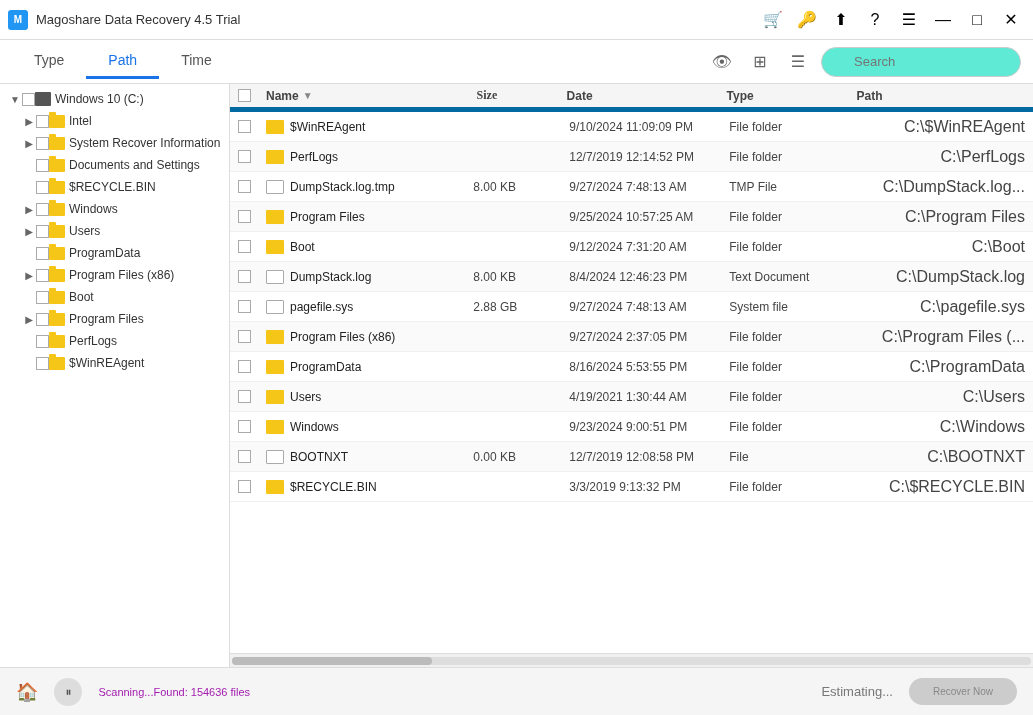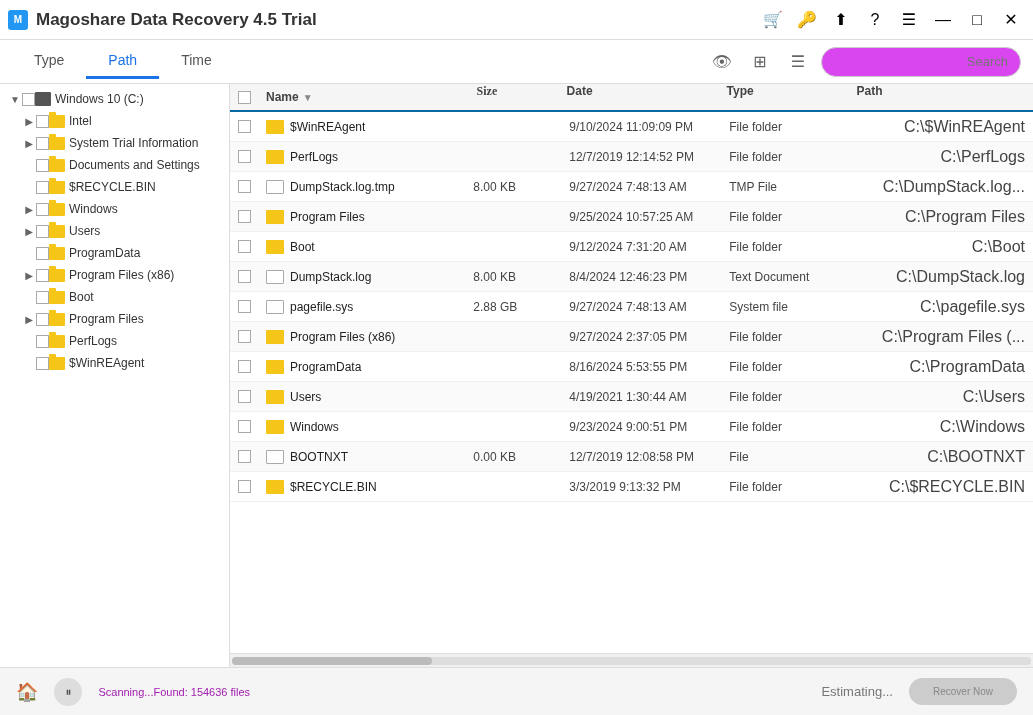--- a/index.html
+++ b/index.html
@@ -11,21 +11,21 @@
       height: 40px;
       display: flex;
       align-items: center;
       justify-content: space-between;
       padding: 0 8px;
       border-bottom: 1px solid #ddd;
       user-select: none;
     }
     .title-bar-left { display: flex; align-items: center; gap: 8px; }
     .app-logo { width: 20px; height: 20px; background: #2196f3; border-radius: 3px; display: flex; align-items: center; justify-content: center; color: #fff; font-size: 10px; font-weight: bold; }
-    .title-text { font-size: 17px; color: #333; font-weight: bold; }
+    .title-text { font-size: 13px; color: #333; }
     .title-bar-right { display: flex; align-items: center; gap: 6px; }
     .title-icon { width: 28px; height: 28px; display: flex; align-items: center; justify-content: center; cursor: pointer; border-radius: 3px; font-size: 16px; }
     .title-icon.cart { color: #e67e00; }
 
     
     .tab-bar {
       background: #fff;
       height: 44px;
       display: flex;
       align-items: center;
@@ -46,23 +46,22 @@
     .tab-actions { display: flex; align-items: center; gap: 8px; }
     .tab-icon-btn { width: 30px; height: 30px; display: flex; align-items: center; justify-content: center; cursor: pointer; color: #666; border-radius: 3px; font-size: 16px; }
     .search-box {
       width: 200px;
       height: 30px;
       border: 1px solid #ccc;
       border-radius: 15px;
       padding: 0 12px 0 32px;
       font-size: 13px;
       outline: none;
-      background: #d946ef;
+      background: #5eead4;
       position: relative;
-      text-align: right;
     }
     .search-wrapper { position: relative; display: flex; align-items: center; }
     .search-wrapper .search-icon-inner {
       position: absolute;
       left: 10px;
       color: #999;
       font-size: 14px;
       pointer-events: none;
     }
 
@@ -134,22 +133,23 @@
 
     
     .file-list {
       flex: 1;
       overflow: hidden;
       display: flex;
       flex-direction: column;
     }
     .file-list-header {
       display: flex;
+      align-items: center;
       background: #f5f5f5;
-      border-bottom: 2px solid #0369a1;
+      border-bottom: 5px solid #0369a1;
       height: 28px;
       padding: 0 8px;
       flex-shrink: 0;
     }
     .col-check { width: 28px; flex-shrink: 0; display: flex; align-items: center; }
     .col-name { flex: 2.5; min-width: 180px; display: flex; align-items: center; gap: 4px; }
     .col-size { width: 90px; flex-shrink: 0; font-family: Liberation Serif, serif; }
     .col-date { width: 160px; flex-shrink: 0; }
     .col-type { width: 130px; flex-shrink: 0; }
     .col-path { flex: 2; min-width: 150px; }
@@ -287,21 +287,21 @@
     <div class="tree-item indent2">
       <div class="tree-expand">▶</div>
       <div class="mini-checkbox"></div>
       <div class="tree-folder"></div>
       <span class="tree-label">Intel</span>
     </div>
     <div class="tree-item indent2">
       <div class="tree-expand">▶</div>
       <div class="mini-checkbox"></div>
       <div class="tree-folder"></div>
-      <span class="tree-label">System Trial Information</span>
+      <span class="tree-label">System Recover Information</span>
     </div>
     <div class="tree-item indent2">
       <div class="tree-expand"> </div>
       <div class="mini-checkbox"></div>
       <div class="tree-folder"></div>
       <span class="tree-label">Documents and Settings</span>
     </div>
     <div class="tree-item indent2">
       <div class="tree-expand"> </div>
       <div class="mini-checkbox"></div>

